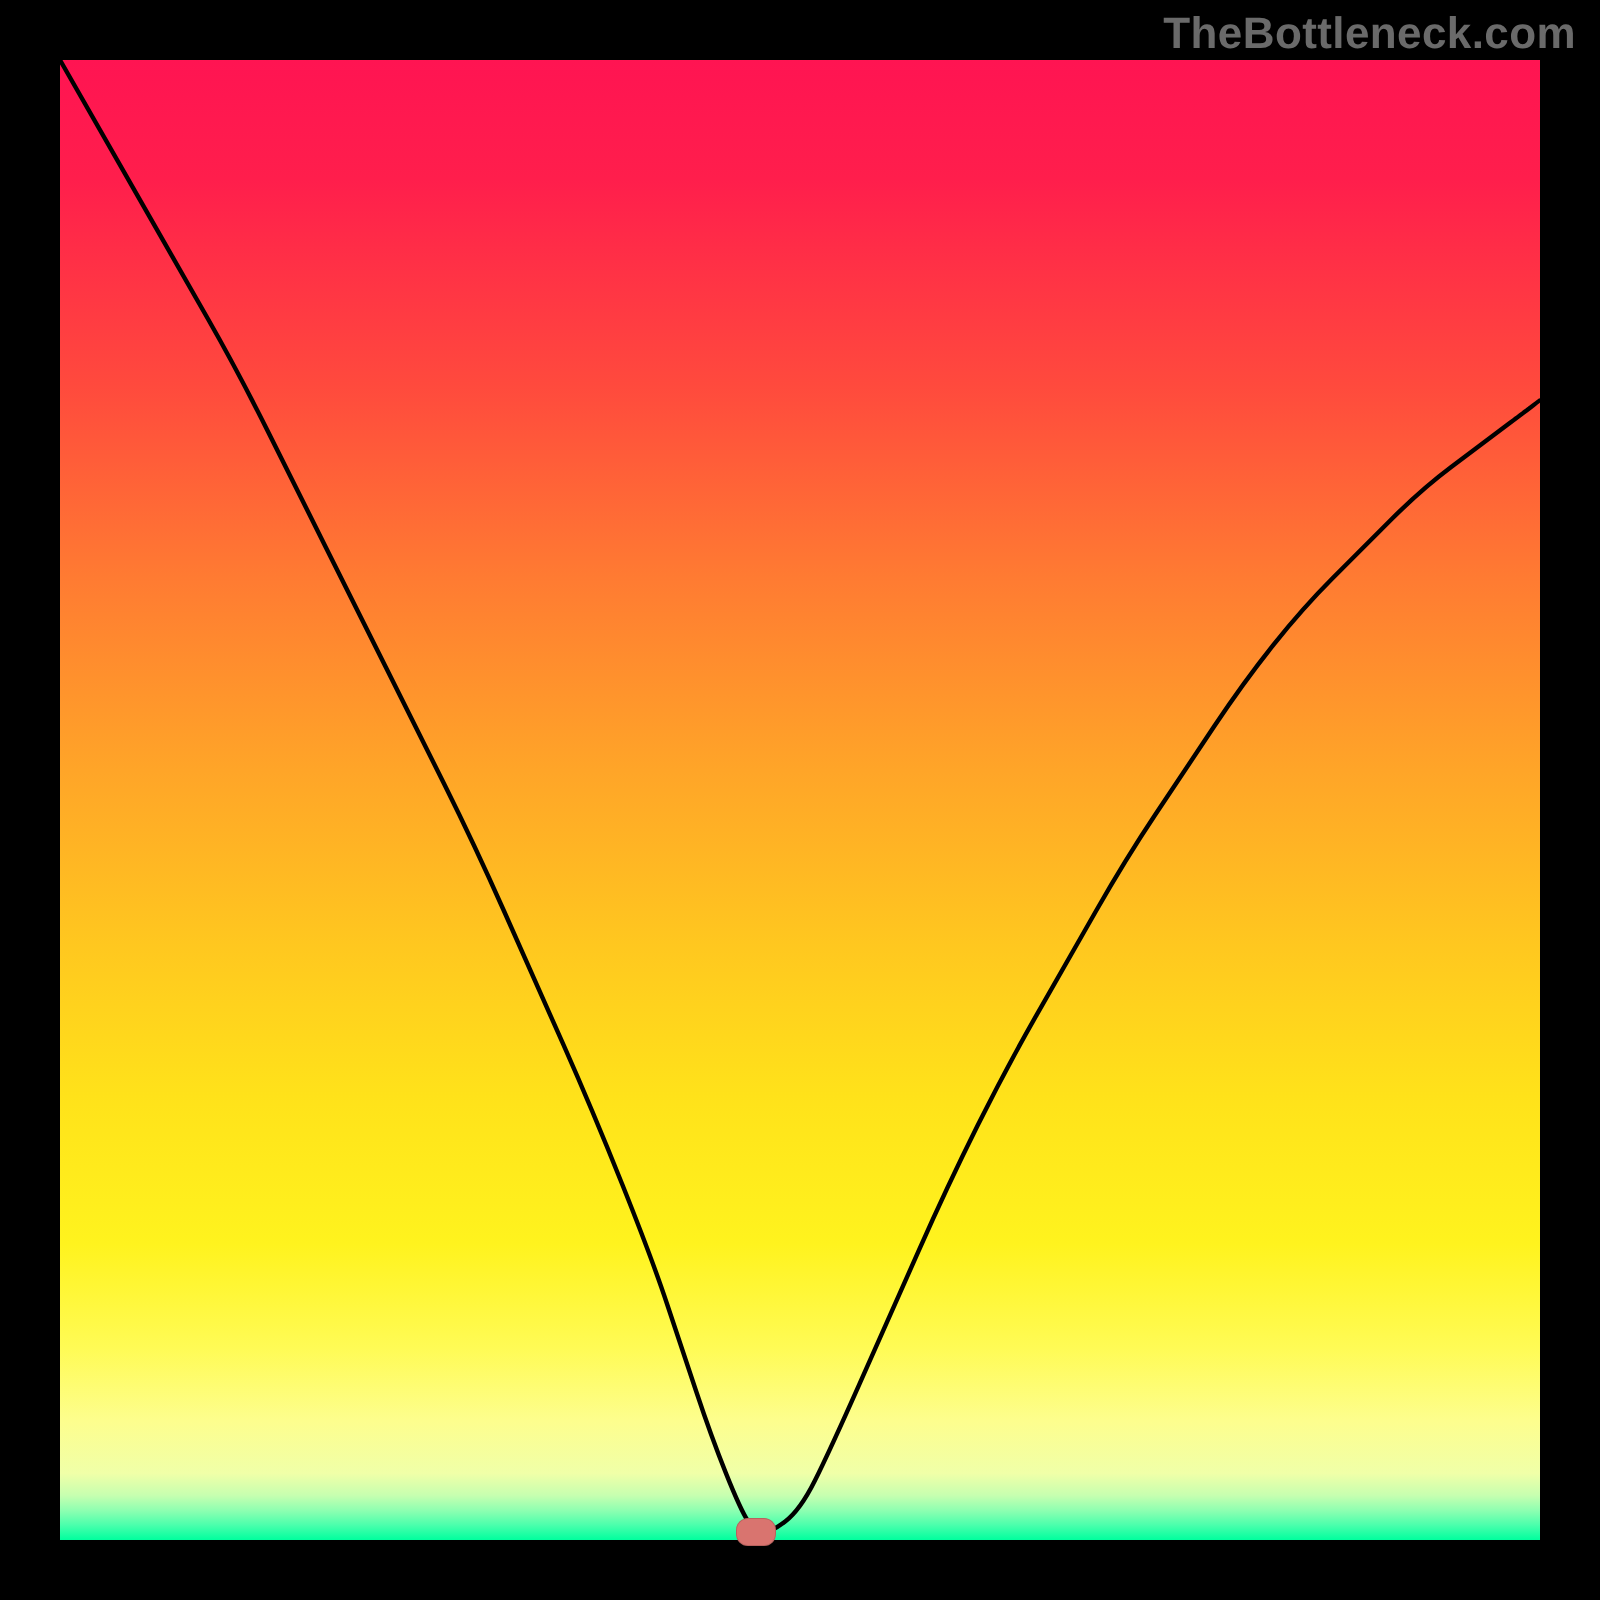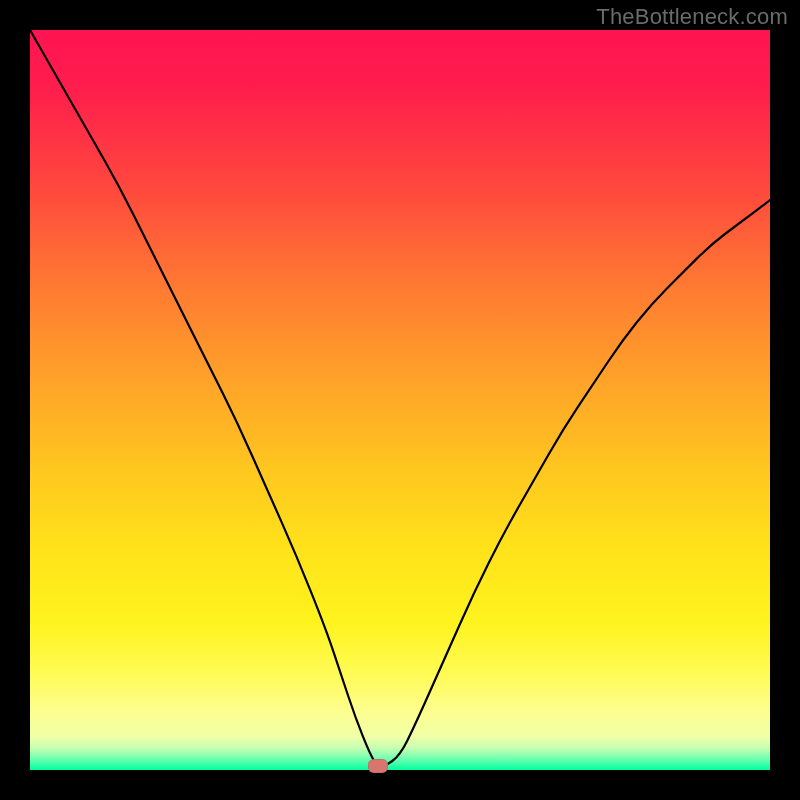--- a/index.html
+++ b/index.html
@@ -9,21 +9,21 @@
     background: #000;
     position: relative;
     font-family: Arial, Helvetica, sans-serif;
     overflow: hidden;
   }
   .watermark {
     position: absolute;
     top: 4px;
     right: 12px;
     font-size: 22px;
-    font-weight: 400;
+    font-weight: 700;
     color: #6a6a6a;
     letter-spacing: 0.2px;
     z-index: 5;
   }
   .plot-area {
     position: absolute;
     left: 30px;
     top: 30px;
     width: 740px;
     height: 740px;

